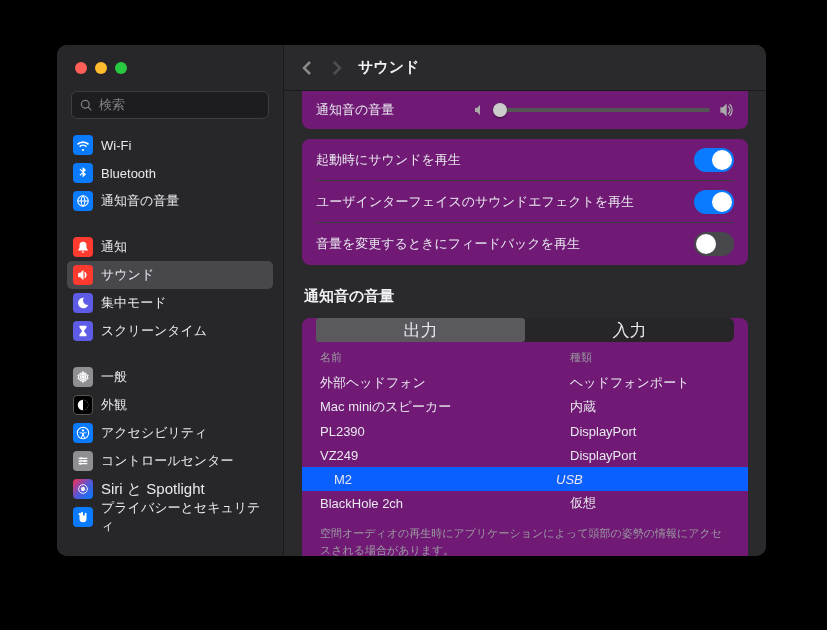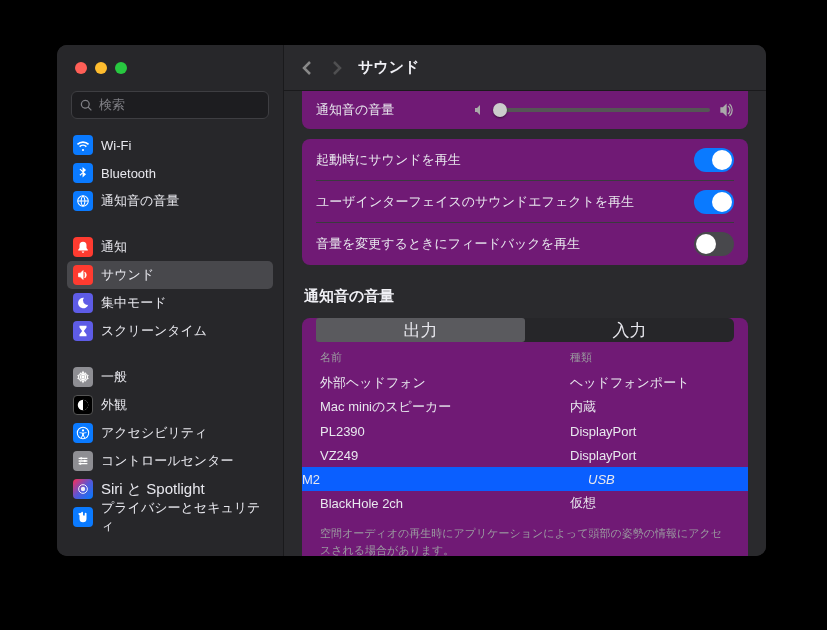--- a/index.html
+++ b/index.html
@@ -54,21 +54,21 @@
 .section-title { color: #f0f0f5; font-size: 15px; font-weight: 600; margin: 22px 0 10px 2px; }
 
 .segmented { display: flex; background: #262629; border-radius: 6px; height: 24px; margin: 12px 0 0 0; }
 .seg { flex: 1; display: flex; align-items: center; justify-content: center; color: #e8e8ee; font-size: 17px; border-radius: 3px; cursor: pointer; }
 .seg.active { background: #5a5a5e; }
 
 .table-head { display: flex; padding: 8px 4px 6px 4px; color: #9b9ba0; font-size: 11px; }
 .col-name { flex: 1; }
 .col-type { width: 160px; }
 .dev-row { display: flex; height: 24px; align-items: center; padding: 0 4px; color: #e8e8ee; font-size: 13px; cursor: default; }
-.dev-row.selected { background: #0a5fff; border-radius: 0; margin: 0 -14px; padding: 0 0; }
+.dev-row.selected { background: #0a5fff; border-radius: 0; margin: 0 -14px; padding: 0 32px; }
 .dev-row.selected .col-type { width: 160px; font-style: italic; }
 .footnote { color: #9b9ba0; font-size: 11px; line-height: 1.5; padding: 10px 4px 12px 4px; }
 </style>
 </head>
 <body>
 
 <div class="window">
   <div class="sidebar">
     <div class="titlebar">
       <div class="tl-dot tl-close"></div>

